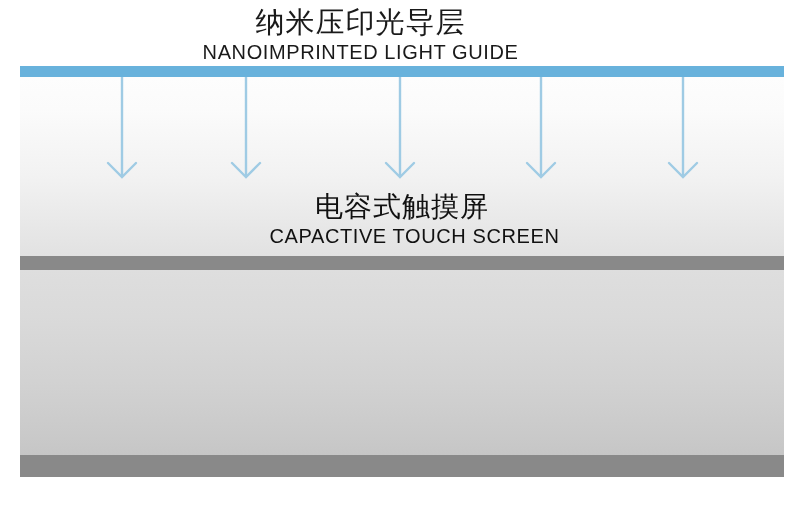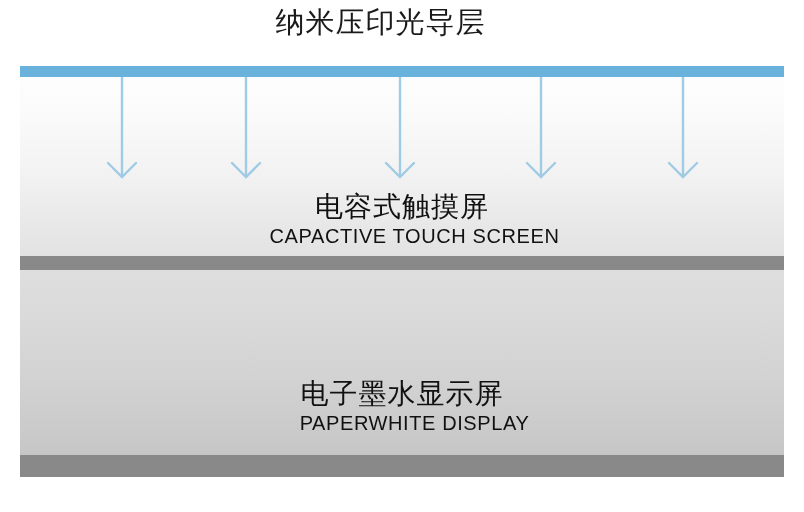--- a/index.html
+++ b/index.html
@@ -23,21 +23,20 @@
     height: 512px;
   }
 
   
   .title-block {
     position: absolute;
     left: 0;
     top: 4px;
     width: 721px;
     text-align: center;
-    margin-left: 20px;
   }
   .title-cn {
     font-size: 29px;
     line-height: 36px;
     color: #1a1a1a;
     letter-spacing: 1px;
     white-space: nowrap;
   }
   .title-en {
     font-size: 20px;
@@ -141,20 +140,21 @@
   .label-touch { top: 123px; }
   .label-display { top: 310px; }
 </style>
 </head>
 <body>
 
 <div id="diagram">
 
   <div class="title-block">
     <div class="title-cn">纳米压印光导层</div>
+    <div class="title-en">NANOIMPRINTED LIGHT GUIDE</div>
   </div>
 
   <div class="stack">
 
     <div class="layer-lightguide"></div>
 
     <div class="layer-touch-body"></div>
 
     <svg class="arrows-svg" viewBox="0 0 764 179">
       <g stroke="#9fcbe4" stroke-width="2.4" fill="none" stroke-linecap="butt">
@@ -173,21 +173,17 @@
 
     <div class="layer-label label-touch">
       <div class="label-cn">电容式触摸屏</div>
       <div class="label-en">CAPACTIVE TOUCH SCREEN</div>
     </div>
 
     <div class="layer-bar-touch"></div>
 
     <div class="layer-display-body"></div>
 
-    <div class="layer-label label-display">
-      <div class="label-cn">电子墨水显示屏</div>
-      <div class="label-en">PAPERWHITE DISPLAY</div>
-    </div>
 
     <div class="layer-bar-display"></div>
 
   </div>
 </div>
 
 </body></html>

